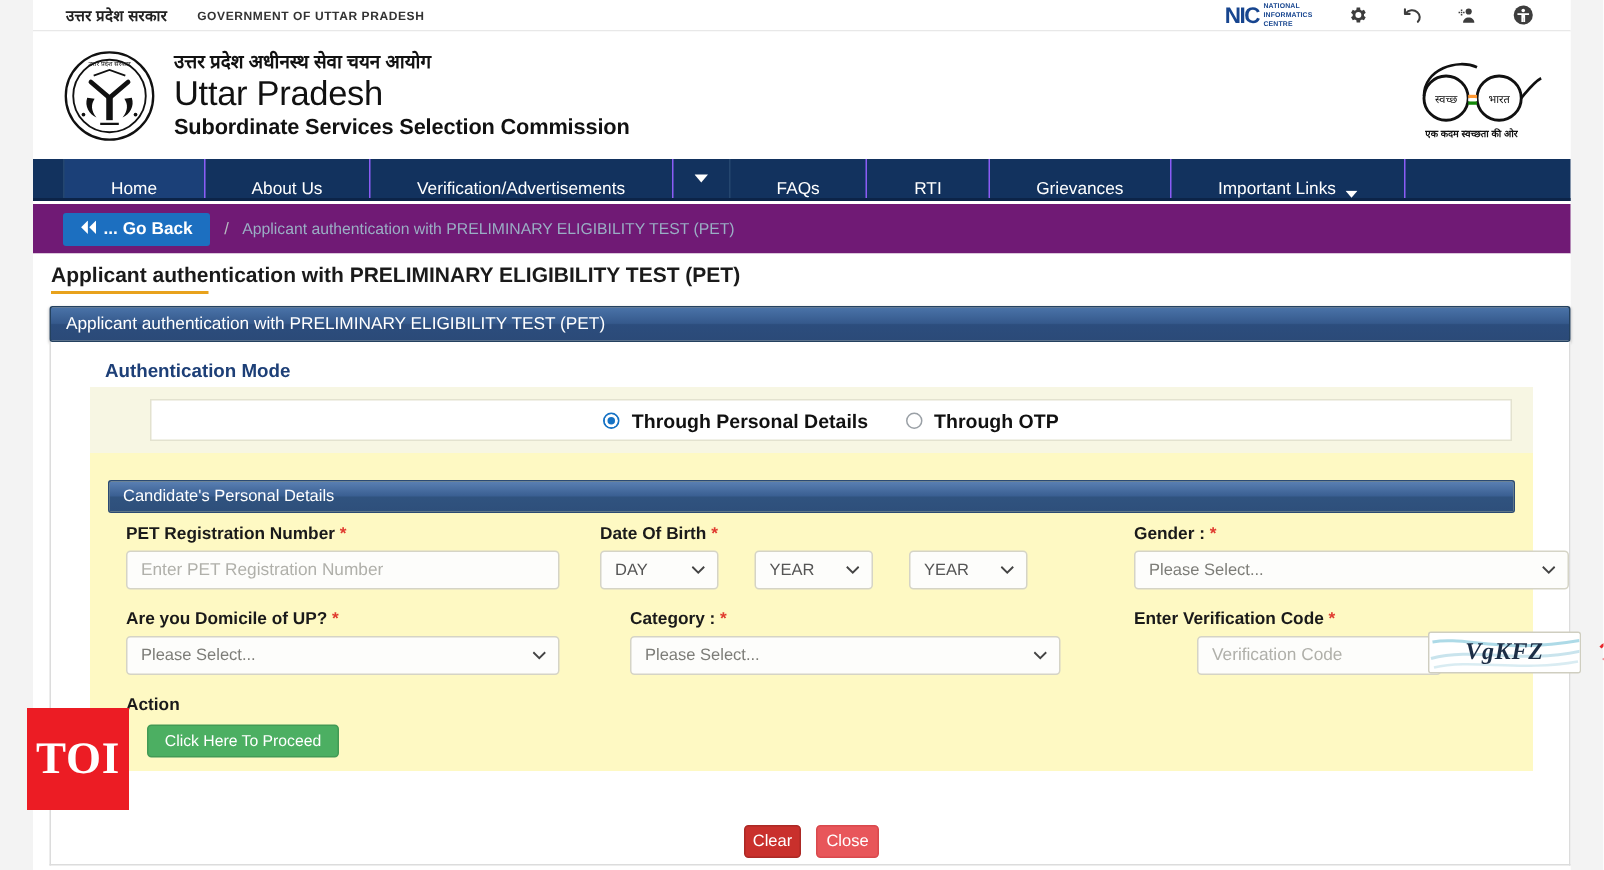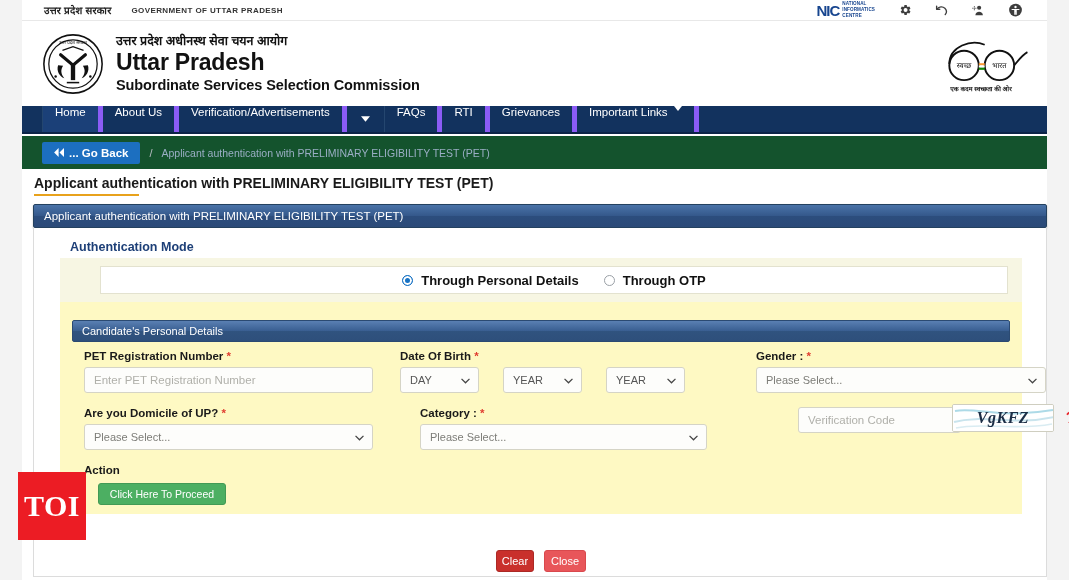--- a/index.html
+++ b/index.html
@@ -32,47 +32,47 @@
   .tic svg { display:block; }
 
   
   .brand {
     position:absolute; left:22px; top:21px; width:1025px; height:85px;
     background:#ffffff; display:flex; align-items:center;
   }
   .emblem { margin-left:20px; width:62px; height:62px; flex:0 0 62px; position:relative; }
   .brand-text { margin-left:12px; }
   .bt-hi { font-size:12.5px; color:#111; font-weight:600; line-height:1.35; }
-  .bt-1 { font-size:23px; font-weight:700; color:#111; line-height:1.1; letter-spacing:-.2px; }
+  .bt-1 { font-size:23px; font-weight:400; color:#111; line-height:1.1; letter-spacing:-.2px; }
   .bt-2 { font-size:14.5px; font-weight:700; color:#111; line-height:1.25; letter-spacing:-.1px; }
   .swachh { margin-left:auto; margin-right:18px; width:96px; height:62px; position:relative; }
   .sw-cap { position:absolute; left:0; bottom:2px; width:96px; text-align:center;
             font-size:6.4px; color:#111; font-weight:700; }
 
   
   .nav {
     position:absolute; left:22px; top:106px; width:1025px; height:28px;
     background:#12325e; display:flex; align-items:stretch;
     border-bottom:2px solid #0d2game;
   }
   .nav { border-bottom:2px solid #0c2448; }
   .nav-item {
-    display:flex; align-items:flex-start; padding:0 12px;
+    display:flex; align-items:flex-end; padding:0 31px;
     color:#ffffff; font-size:11.5px; font-weight:400;
-    border-right:5px solid #8b5cf6; cursor:pointer; white-space:nowrap;
+    border-right:1px solid #8b5cf6; cursor:pointer; white-space:nowrap;
   }
   .nav-item:first-child { border-left:1px solid #24466f; margin-left:20px; }
   .nav-item.active { background:#1b4078; }
   .nav-caret { display:flex; align-items:center; padding:0 14px; border-right:1px solid #24466f; color:#fff; }
   .nav-caret svg, .nav-item svg { display:block; }
 
   
   .crumb-bar {
     position:absolute; left:22px; top:136px; width:1025px; height:33px;
-    background:#14532d; display:flex; align-items:center;
+    background:#701a75; display:flex; align-items:center;
   }
   .goback {
     margin-left:20px; height:22px; background:#1c6fc0; color:#fff;
     border:none; border-radius:2px; font-size:11.5px; font-weight:700;
     padding:0 12px; display:flex; align-items:center; gap:4px; cursor:pointer;
     font-family:"Liberation Sans", sans-serif;
   }
   .crumb-sep { margin:0 9px; color:#b8bcc2; font-size:11px; }
   .crumb-txt { color:#9aaec4; font-size:10.5px; }
 
@@ -452,20 +452,24 @@
                 <span class="v">Please Select...</span>
                 <span class="chev">
                   <svg width="9" height="6" viewBox="0 0 10 6">
                       <path d="M0.6 0.6 L5 5 L9.4 0.6" fill="none" stroke="#444" stroke-width="1.4"></path>
                     </svg>
                 </span>
               </div>
             </div>
 
             <div class="fcol" style="left:684px; width:300px;">
+              <div class="flabel">
+                <span>Enter Verification Code</span>
+                <span class="req">*</span>
+              </div>
               <div style="position:relative; height:26px;padding-left:42px;">
                 <div class="inp" style="width:163px;">
                   <span>Verification Code</span>
                 </div>
                 <div class="captcha-box" style="left:196px; top:-3px; width:102px; height:28px;">
                   <svg width="102" height="28" viewBox="0 0 102 28" style="position:absolute;left:0;top:0;">
                     <rect width="102" height="28" fill="#ffffff"></rect>
                     <path d="M2 6 C24 2, 48 14, 100 5" stroke="#9fd4e3" stroke-width="2" fill="none" opacity=".85"></path>
                     <path d="M1 17 C30 9, 60 21, 101 12" stroke="#bcdde8" stroke-width="2" fill="none" opacity=".8"></path>
                     <path d="M3 23 C28 17, 62 26, 99 19" stroke="#cfe7ef" stroke-width="1.6" fill="none" opacity=".8"></path>

